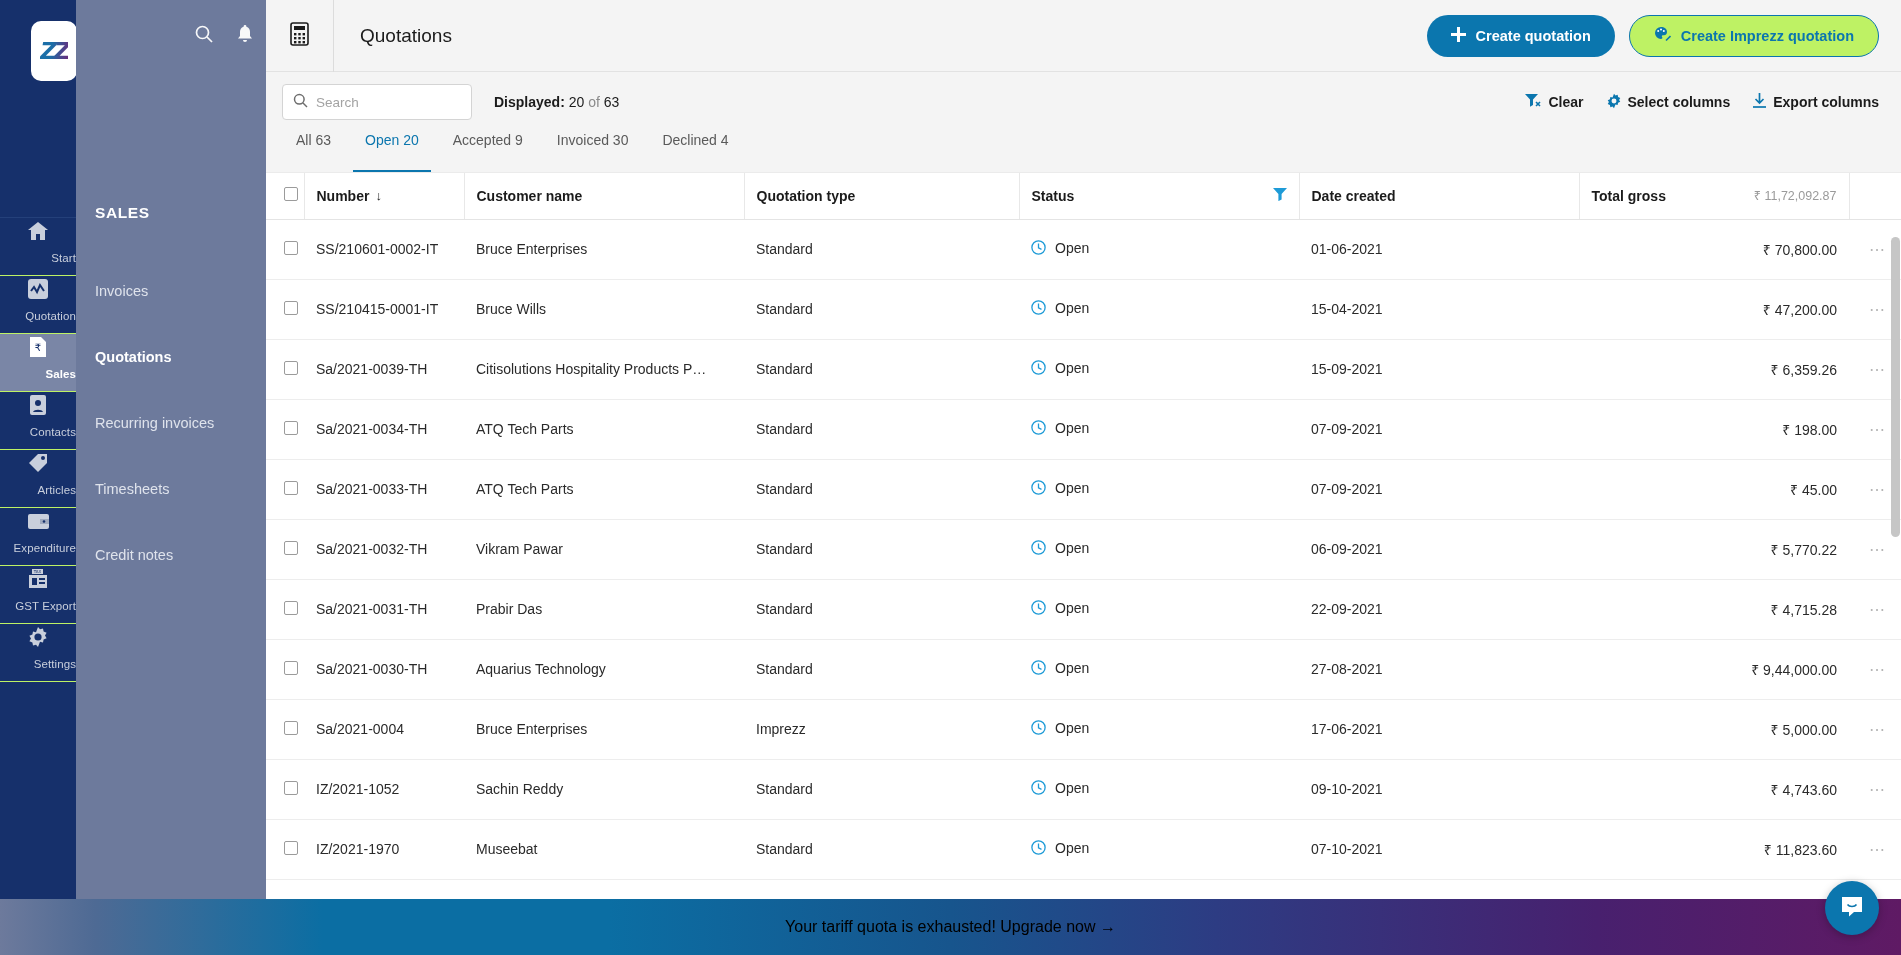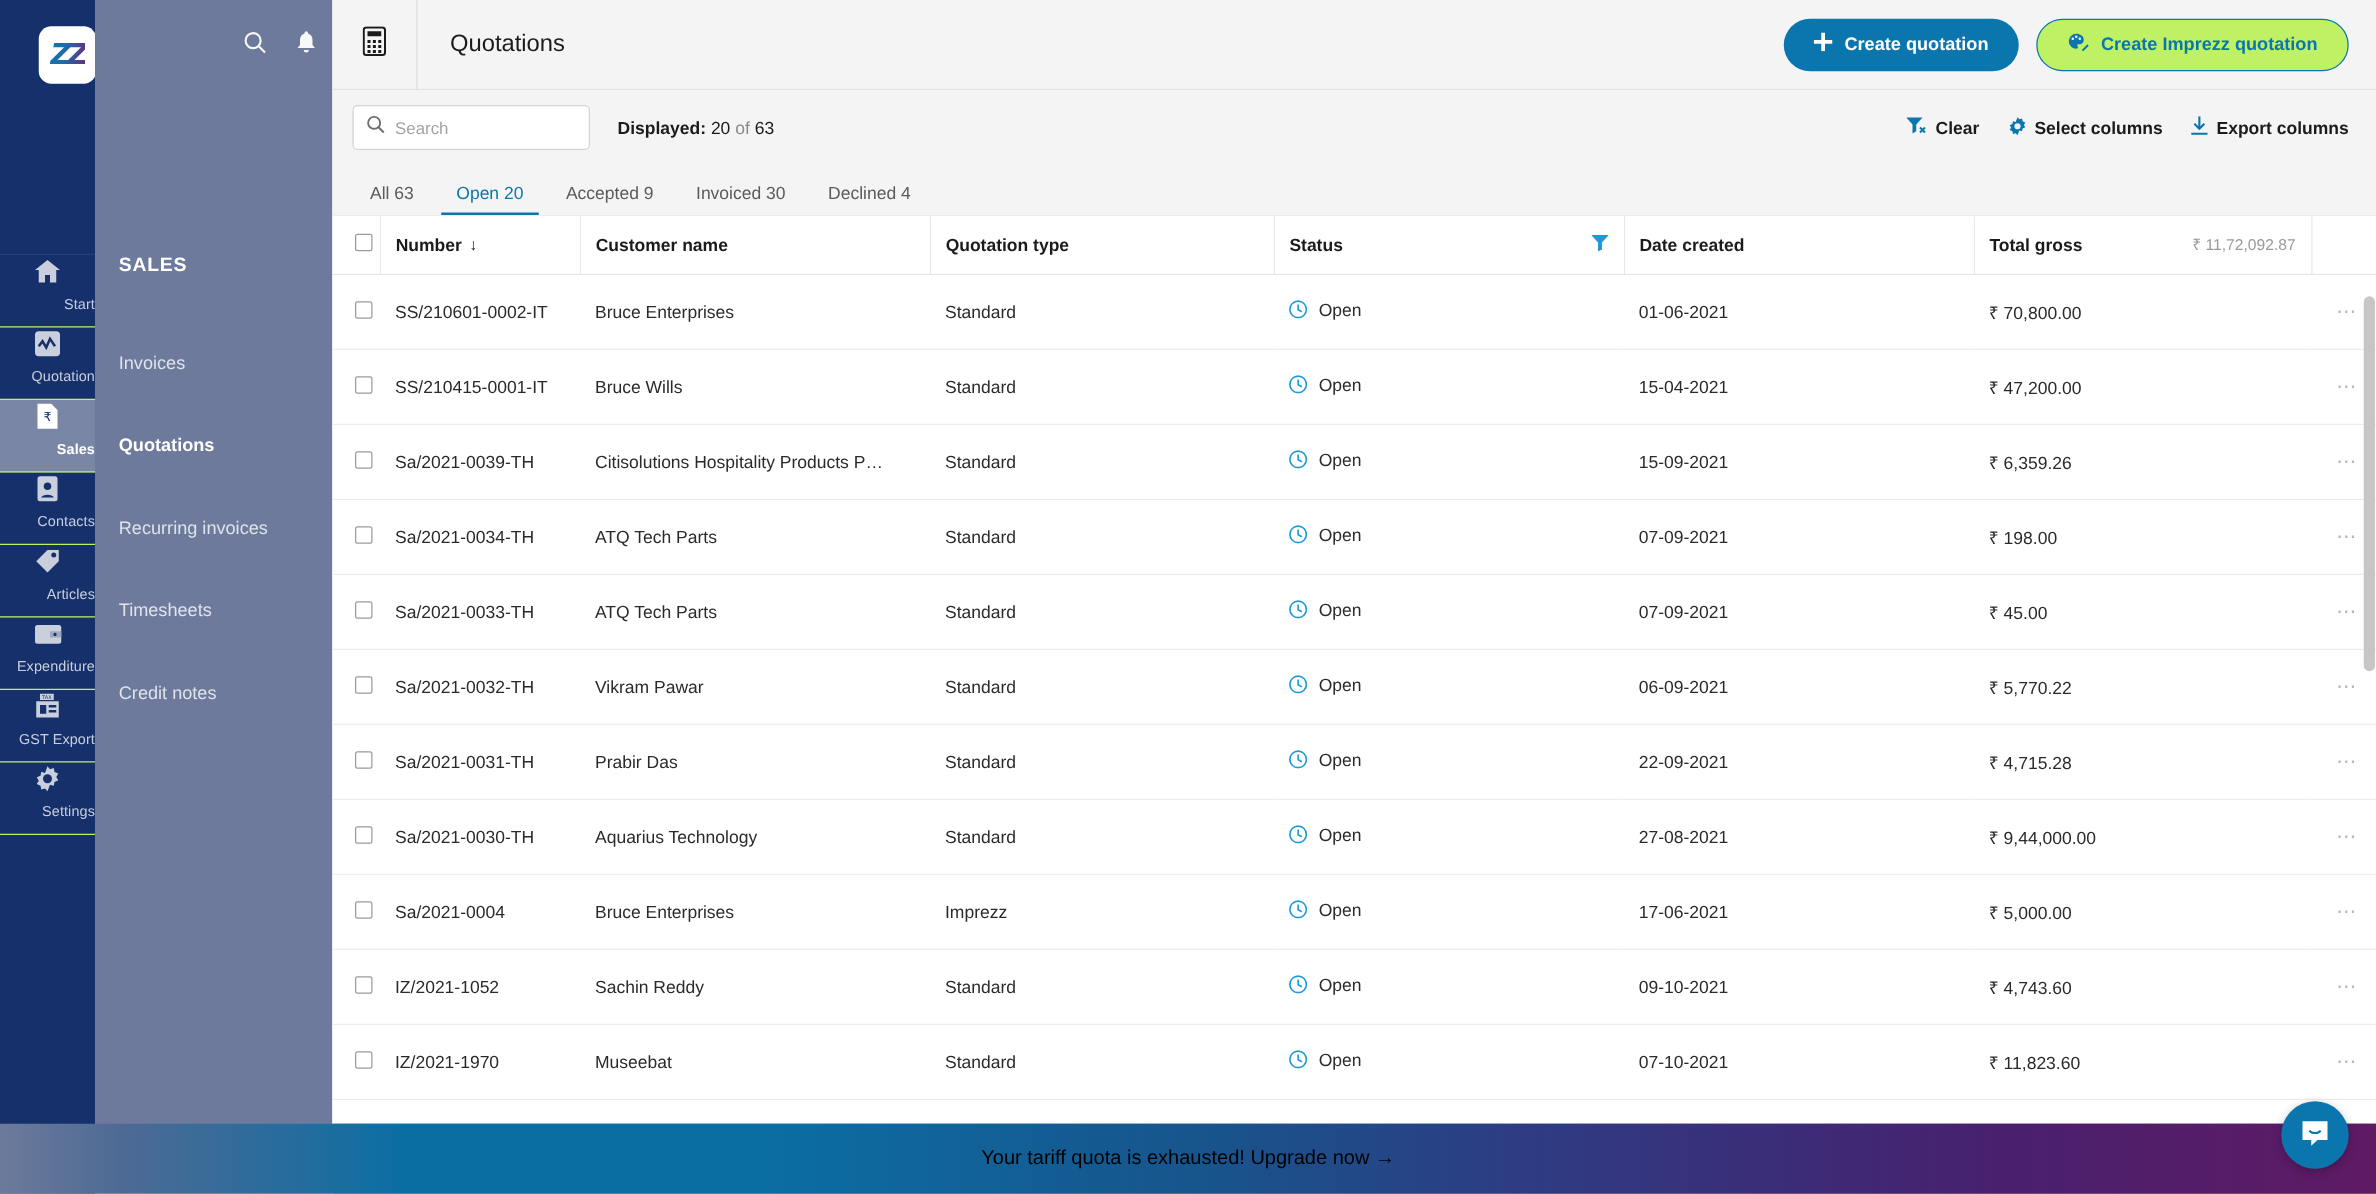--- a/index.html
+++ b/index.html
@@ -10,21 +10,21 @@
   }
   .app { position: relative; width: 1901px; height: 955px; display: flex; }
 
   
   .rail {
     width: 76px; background: #16306b; flex: 0 0 76px;
     display: flex; flex-direction: column; align-items: center;
     position: relative;
   }
   .rail-logo {
-    width: 46px; height: 46px; background: #ffffff; border-radius: 10px;
+    width: 46px; height: 60px; background: #ffffff; border-radius: 10px;
     margin-top: 21px; margin-bottom: 6px;
     display: flex; align-items: center; justify-content: center;
     font-weight: bold; font-size: 23px; letter-spacing: -3px; margin-left: 32px;
   }
   .rail-logo .zz {
     background: linear-gradient(100deg,#1b6fa8 0%, #1b6fa8 40%, #6d2a7a 100%);
     -webkit-background-clip: text; background-clip: text; color: transparent;
     font-style: italic; font-family: "DejaVu Sans", sans-serif;
   }
   .rail-items { margin-top: 130px; width: 100%; }
@@ -113,21 +113,21 @@
   }
   .displayed b { color: #1b1b1b; }
   .displayed .num { color: #1b1b1b; }
   .toolbar-spacer { flex: 1 1 auto; }
   .tool-action {
     display: inline-flex; align-items: center; gap: 6px; cursor: pointer;
     font-size: 14px; color: #1b1b1b; font-weight: bold; margin-left: 22px;
   }
 
   .tabs {
-    height: 40px; background: #f4f4f4; display: flex; align-items: flex-end;
+    height: 40px; background: #f4f4f4; display: flex; 
     padding-left: 18px; gap: 10px; flex: 0 0 40px;
   }
   .tab {
     font-size: 14px; color: #5a5a5a; padding: 0 12px 8px; cursor: pointer;
     border-bottom: 2px solid transparent;
   }
   .tab.active { color: #0b76ae; border-bottom-color: #0b76ae; }
 
   
   .tablewrap {
@@ -150,21 +150,21 @@
     height: 60px; font-size: 14px; color: #2a2a2a;
     border-bottom: 1px solid #ededed; padding: 0 12px; vertical-align: middle;
     white-space: nowrap; overflow: hidden; text-overflow: ellipsis;
   }
   .c-check { width: 38px; padding-left: 18px; padding-right: 0; }
   .c-num { width: 160px; margin-left: 44px; }
   .c-cust { width: 280px; }
   .c-type { width: 275px; }
   .c-status { width: 280px; }
   .c-date { width: 280px; }
-  .c-gross { width: 270px; text-align: left; margin-left: 48px; }
+  .c-gross { width: 270px; text-align: right; margin-left: 48px; }
   .c-menu { width: 58px; text-align: center; }
   .chk {
     width: 14px; height: 14px; border: 1px solid #9b9b9b; border-radius: 2px;
     background: #fff; display: inline-block; cursor: pointer;
   }
   .status-cell { display: flex; gap: 9px; }
   .dots { color: #b5b5b5; letter-spacing: 2px; font-size: 16px; cursor: pointer; }
 
   .scrollbar {
     position: absolute; right: 1px; top: 46px; width: 9px; bottom: 0;

